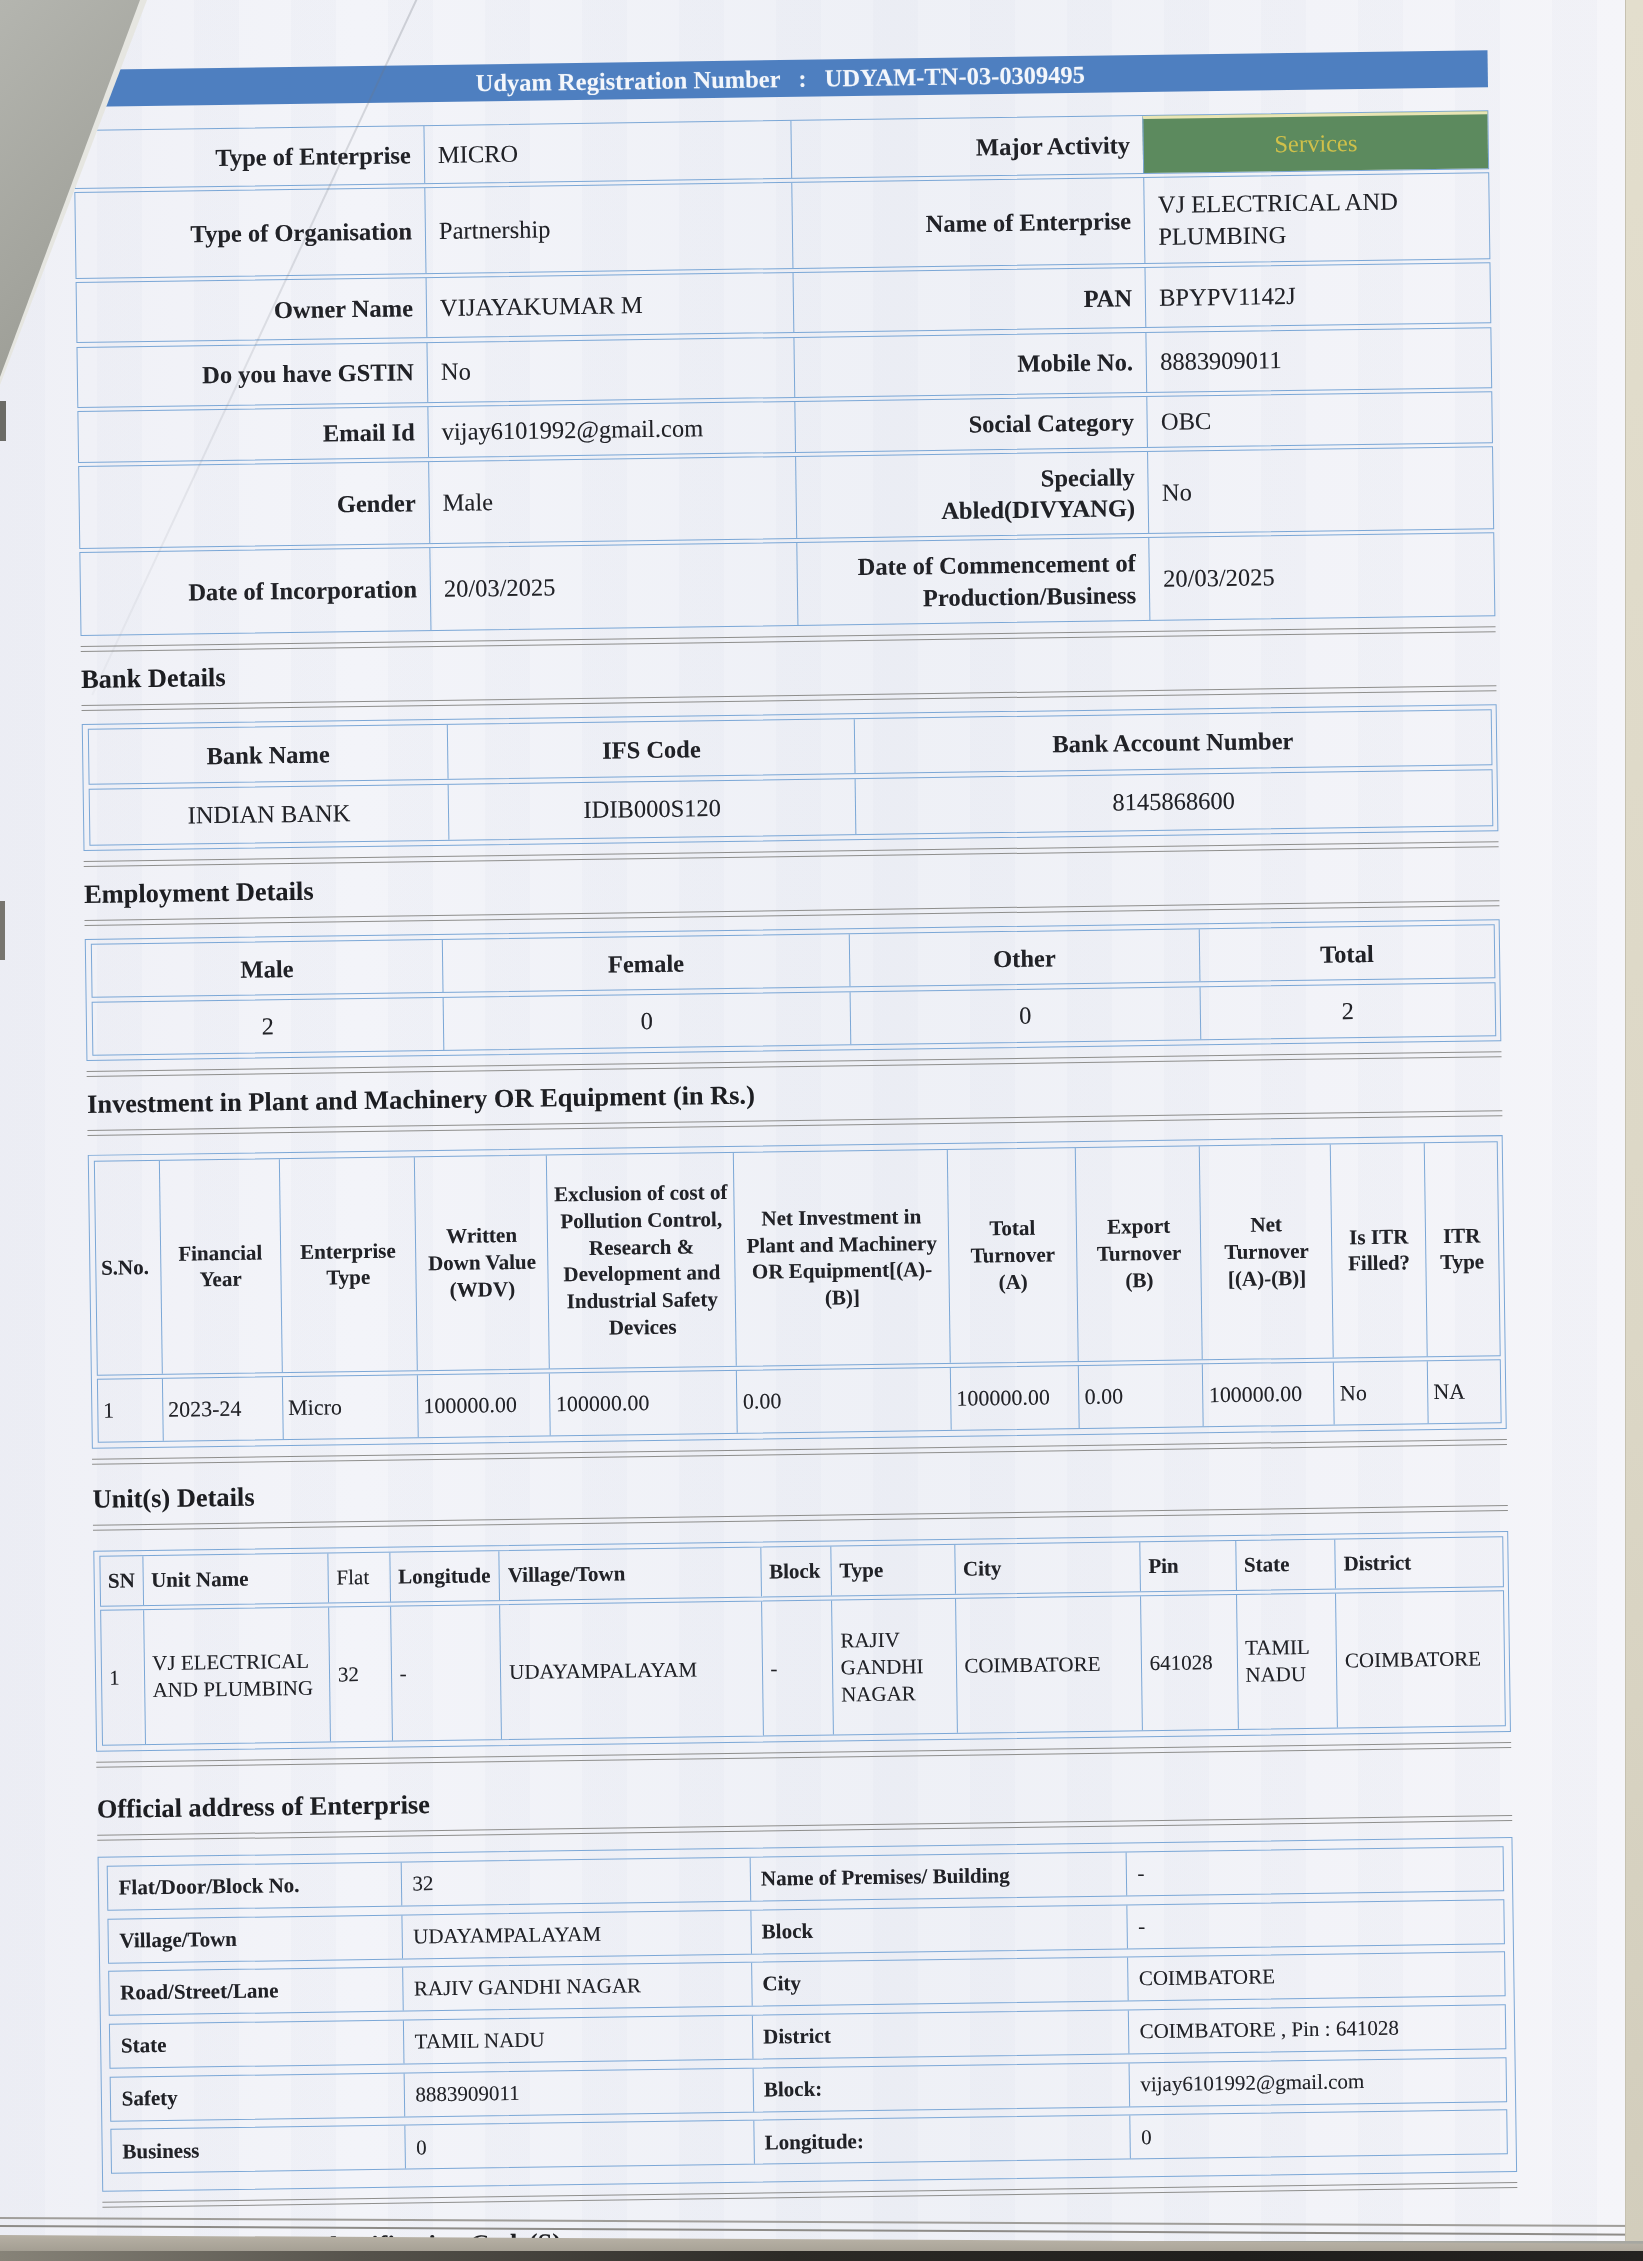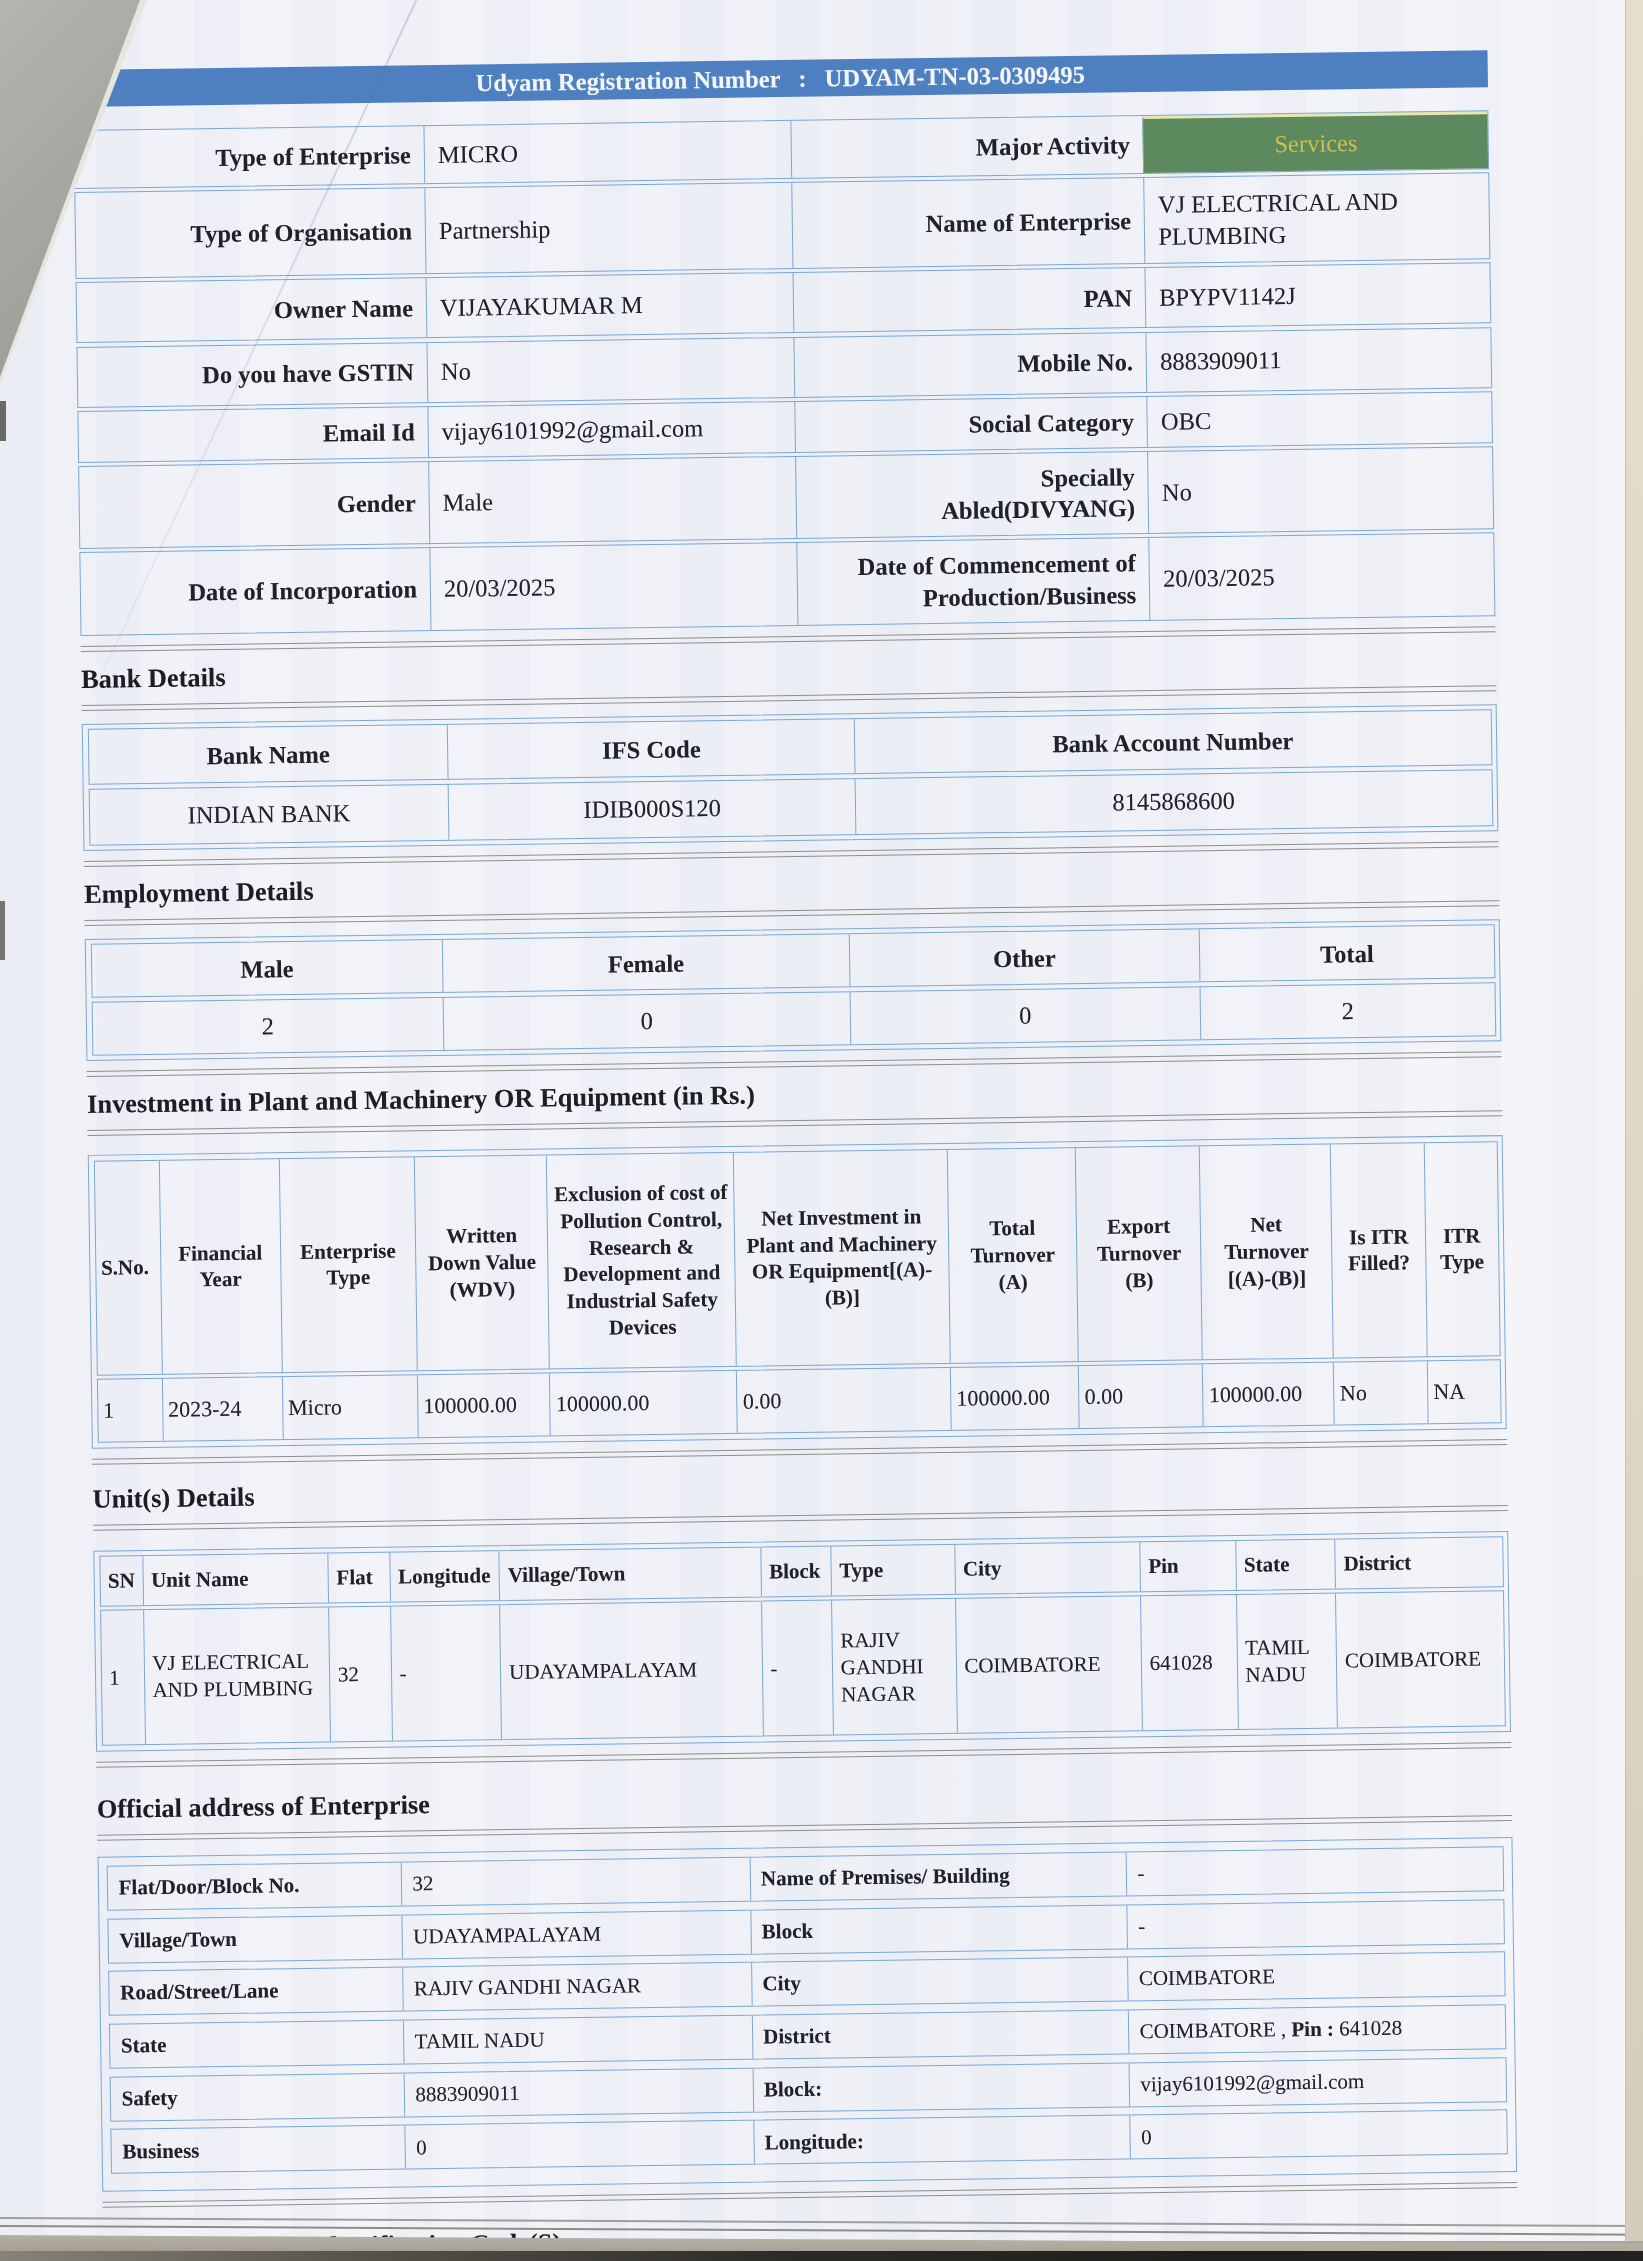--- a/index.html
+++ b/index.html
@@ -339,21 +339,21 @@
     <div class="sep"></div>
 
     <div class="boxed units-t mt30">
       <div class="trow g-units mh76">
         <div class="cell" style="font-weight:bold">
             <span>SN</span>
           </div>
         <div class="cell" style="font-weight:bold">
             <span>Unit Name</span>
           </div>
-        <div class="cell" style="font-weight:bold">
+        <div class="cell" style="font-weight:normal">
             <span>Flat</span>
           </div>
         <div class="cell" style="font-weight:bold">
             <span>Longitude</span>
           </div>
         <div class="cell" style="font-weight:bold">
             <span>Village/Town</span>
           </div>
         <div class="cell" style="font-weight:bold">
             <span>Block</span>
@@ -463,21 +463,21 @@
             <span>State</span>
           </div>
         <div class="cell val">
             <span>TAMIL NADU</span>
           </div>
         <div class="cell lab">
             <span>District</span>
           </div>
         <div class="cell val">
           <span>COIMBATORE ,</span>&nbsp;
-          <span style="font-weight:bold">Pin :</span>&nbsp;
+          <span style="font-weight:normal">Pin :</span>&nbsp;
           <span>641028</span>
         </div>
       </div>
       <div class="trow g-addr mh66">
         <div class="cell lab">
             <span>Safety</span>
           </div>
         <div class="cell val">
             <span>8883909011</span>
           </div>

